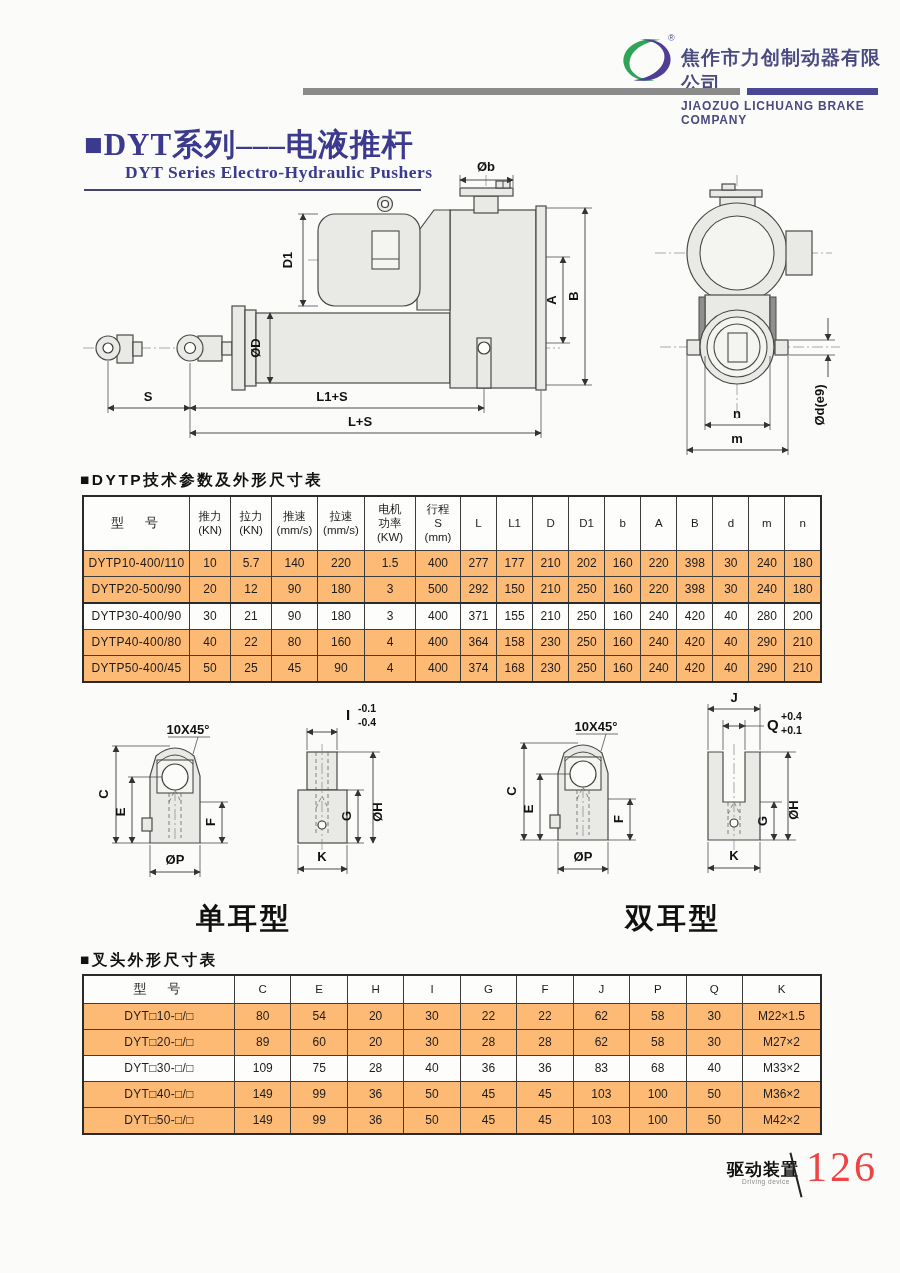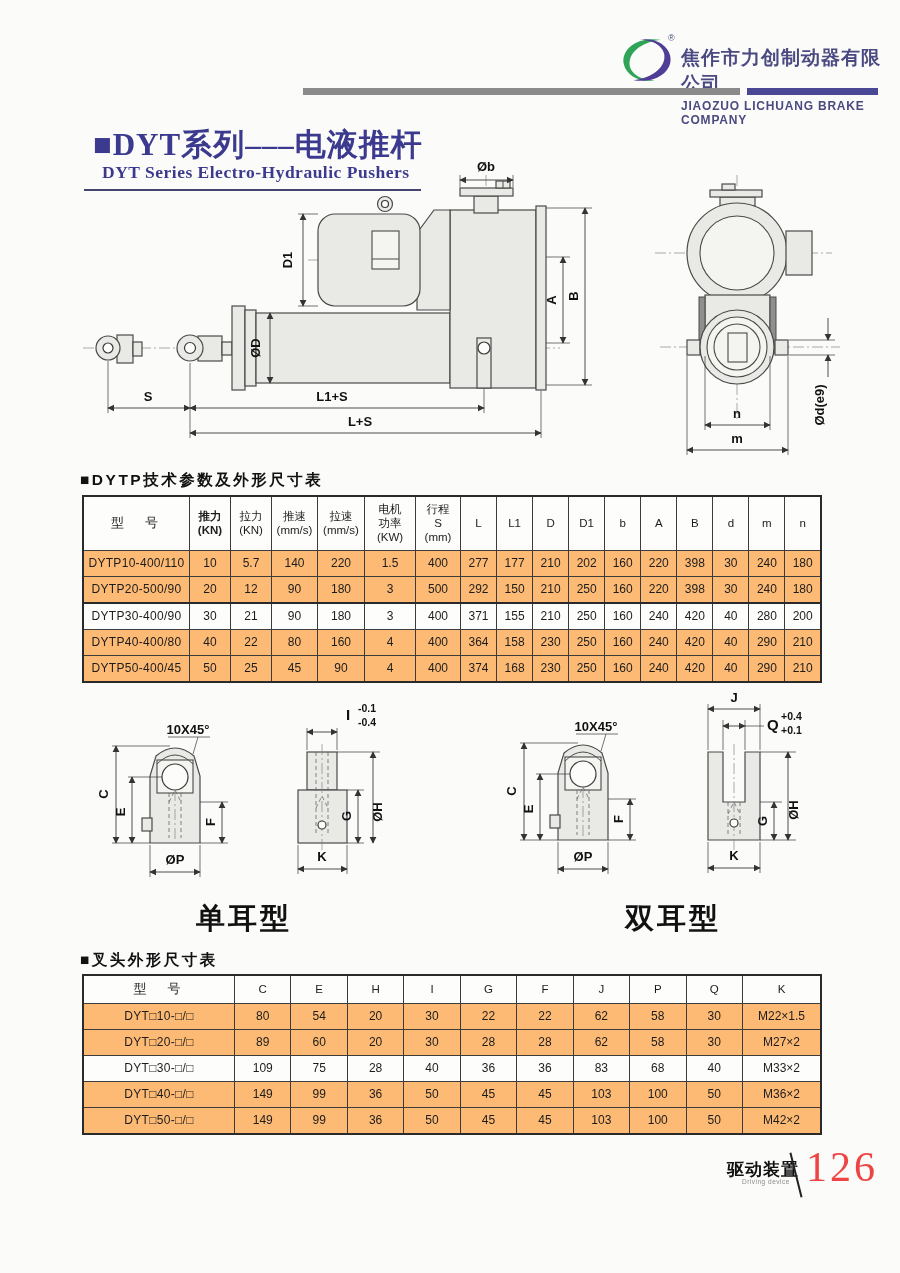--- a/index.html
+++ b/index.html
@@ -10,37 +10,37 @@
   
   .brand-cn{font-size:19px;font-weight:bold;letter-spacing:1px;color:#4a4a80;}
   .brand-en{font-size:12px;letter-spacing:0.8px;color:#4a4a80;margin-top:2px;font-weight:bold;}
   .reg{font-size:9px;color:#4a4a80;}
   .bar{position:absolute;height:7px;}
 
   
   .h1{font-family:"Liberation Serif","DejaVu Serif",serif;font-size:31px;font-weight:bold;
       letter-spacing:1px;white-space:nowrap;}
   .h2{font-family:"Liberation Serif","DejaVu Serif",serif;font-size:17.5px;font-weight:bold;
-      letter-spacing:0.5px;white-space:nowrap;}
+      letter-spacing:0.5px;white-space:nowrap;margin-left:23px;}
   .rule{position:absolute;height:2px;background:#45446f;}
 
   .sec-title{font-size:15.5px;font-weight:bold;color:#111;letter-spacing:2.5px;white-space:nowrap;}
 
   
   table{border-collapse:collapse;table-layout:fixed;background:#fff;}
   table{border:2px solid #2a2a2a;}
   th,td{border:1px solid #3c3c3c;text-align:center;vertical-align:middle;padding:0;}
   th{font-weight:normal;font-size:11.5px;line-height:1.25;white-space:pre-line;background:#fdfdfc;}
   td{font-size:12px;height:25px;}
   tbody tr{background:#fdba74;}
   tbody tr:nth-child(3){background:#fdfdfc;}
   #table1{width:740px;}
   #table1 thead tr{height:54px;}
   #table1 th:nth-child(1){width:105px;font-size:13px;letter-spacing:4px;}
-  #table1 th:nth-child(2){width:40px;font-weight:bold;} #table1 th:nth-child(3){width:40px;}
+  #table1 th:nth-child(2){width:40px;} #table1 th:nth-child(3){width:40px;}
   #table1 th:nth-child(4){width:45px;} #table1 th:nth-child(5){width:46px;}
   #table1 th:nth-child(6){width:50px;} #table1 th:nth-child(7){width:44px;}
   #table1 tbody tr:nth-child(3) td{border-top:2.5px solid #2a2a2a;margin-top:36px;}
   #table2{width:740px;}
   #table2 thead tr{height:28px;}
   #table2 th:nth-child(1){width:150px;font-size:13px;letter-spacing:4px;}
   #table2 th:nth-child(11){width:77px;}
   #table2 tbody tr{height:26px;}
   td.model{letter-spacing:0.3px;}
 
@@ -80,21 +80,21 @@
     <span class="abs reg" style="left:668px;top:33px;">®</span>
     <div class="abs" style="left:681px;top:45px;">
       <div class="brand-cn">焦作市力创制动器有限公司</div>
       <div class="brand-en">JIAOZUO LICHUANG BRAKE COMPANY</div>
     </div>
     <div class="bar" style="left:303px;top:88px;width:437px;background:#8a8a8a;"></div>
     <div class="bar" style="left:747px;top:88px;width:131px;background:#4a4894;"></div>
   </div>
 
   <div>
-    <div class="abs h1" style="left:84px;top:124px;color:#3b3a8e;margin-left:9px;">■DYT系列–––电液推杆</div>
+    <div class="abs h1" style="left:84px;top:124px;color:#3b3a8e;">■DYT系列–––电液推杆</div>
     <div class="abs h2" style="left:102px;top:162px;color:#3b3a8e;">DYT Series  Electro-Hydraulic Pushers</div>
     <div class="rule" style="left:84px;top:189px;width:337px;"></div>
   </div>
 
   <svg class="abs" style="left:0;top:155px;" width="900" height="310" viewBox="0 0 900 310">
     <defs>
       <marker id="a1" viewBox="0 0 10 10" refX="9" refY="5" markerWidth="8" markerHeight="8" orient="auto-start-reverse">
           <path d="M0,0 L10,5 L0,10 z" fill="#333"></path>
         </marker>
     </defs>

